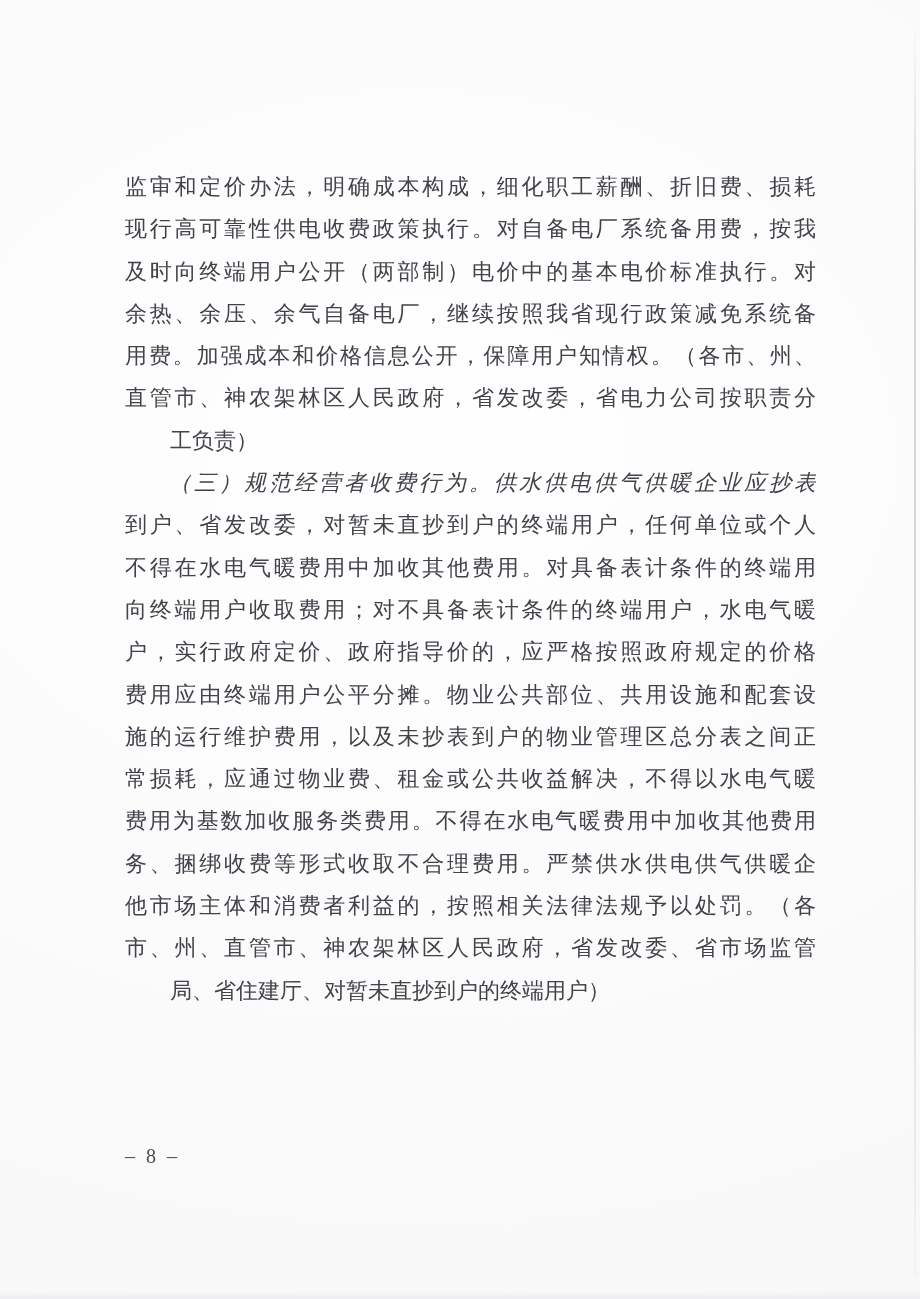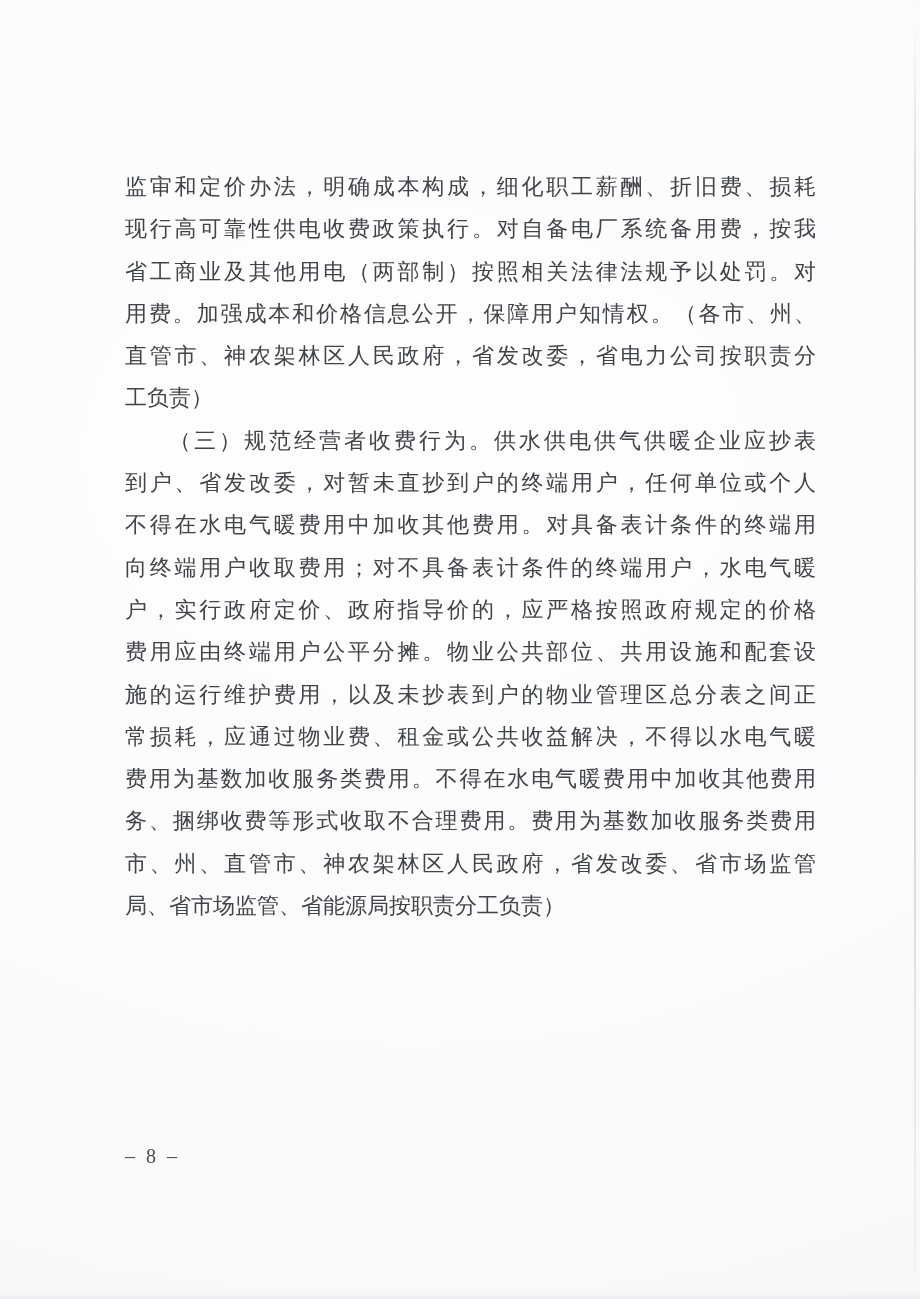--- a/index.html
+++ b/index.html
@@ -31,23 +31,25 @@
   .ln {
     font-size: 22px;
     height: 42.3px;
     line-height: 42.3px;
     text-align: justify;
     text-align-last: justify;
     overflow: hidden;
   }
   .ln-indent {
     text-indent: 2em;
+    font-style: italic;
   }
   .ln-end {
     text-align-last: left;
+    margin-left: 45px;
   }
   .page-num {
     position: absolute;
     left: 125px;
     top: 1141px;
     font-size: 20px;
     line-height: 30px;
     letter-spacing: 3px;
     color: #4c4c54;
   }
@@ -75,39 +77,41 @@
 </head>
 <body>
 
 <div class="page">
 
   <div class="text-block">
 
     <div>
       <div class="ln">监审和定价办法，明确成本构成，细化职工薪酬、折旧费、损耗</div>
       <div class="ln">现行高可靠性供电收费政策执行。对自备电厂系统备用费，按我</div>
-      <div class="ln">省工商业及其他用电（两部制）按照相关法律法规予以处罚。对</div>
+      <div class="ln">及时向终端用户公开（两部制）电价中的基本电价标准执行。对</div>
+      <div class="ln">余热、余压、余气自备电厂，继续按照我省现行政策减免系统备</div>
       <div class="ln">用费。加强成本和价格信息公开，保障用户知情权。（各市、州、</div>
       <div class="ln">直管市、神农架林区人民政府，省发改委，省电力公司按职责分</div>
       <div class="ln ln-end">工负责）</div>
     </div>
 
     <div>
       <div class="ln ln-indent">（三）规范经营者收费行为。供水供电供气供暖企业应抄表</div>
       <div class="ln">到户、省发改委，对暂未直抄到户的终端用户，任何单位或个人</div>
       <div class="ln">不得在水电气暖费用中加收其他费用。对具备表计条件的终端用</div>
       <div class="ln">向终端用户收取费用；对不具备表计条件的终端用户，水电气暖</div>
       <div class="ln">户，实行政府定价、政府指导价的，应严格按照政府规定的价格</div>
       <div class="ln">费用应由终端用户公平分摊。物业公共部位、共用设施和配套设</div>
       <div class="ln">施的运行维护费用，以及未抄表到户的物业管理区总分表之间正</div>
       <div class="ln">常损耗，应通过物业费、租金或公共收益解决，不得以水电气暖</div>
       <div class="ln">费用为基数加收服务类费用。不得在水电气暖费用中加收其他费用</div>
-      <div class="ln">务、捆绑收费等形式收取不合理费用。费用为基数加收服务类费用</div>
+      <div class="ln">务、捆绑收费等形式收取不合理费用。严禁供水供电供气供暖企</div>
+      <div class="ln">他市场主体和消费者利益的，按照相关法律法规予以处罚。（各</div>
       <div class="ln">市、州、直管市、神农架林区人民政府，省发改委、省市场监管</div>
-      <div class="ln ln-end">局、省市场监管、省能源局按职责分工负责）</div>
+      <div class="ln ln-end">局、省住建厅、对暂未直抄到户的终端用户）</div>
     </div>
 
   </div>
 
   <div class="page-num">– 8 –</div>
 
   <div class="scan-edge"></div>
   <div class="bottom-shade"></div>
 
 </div>

